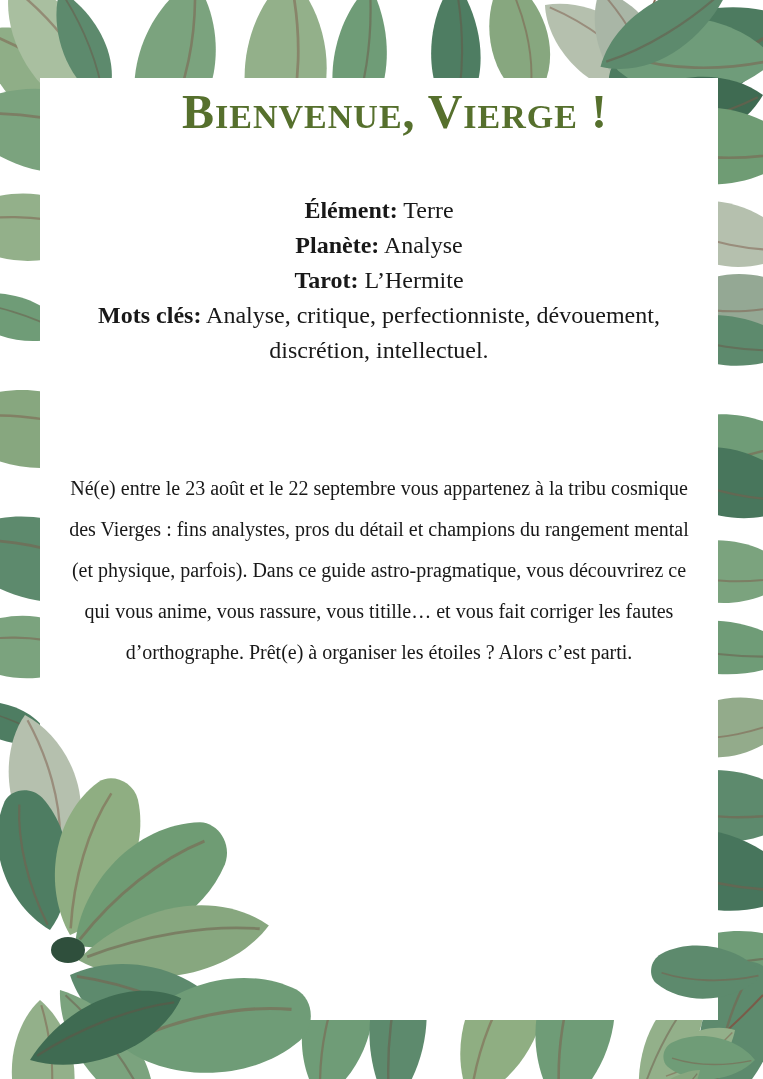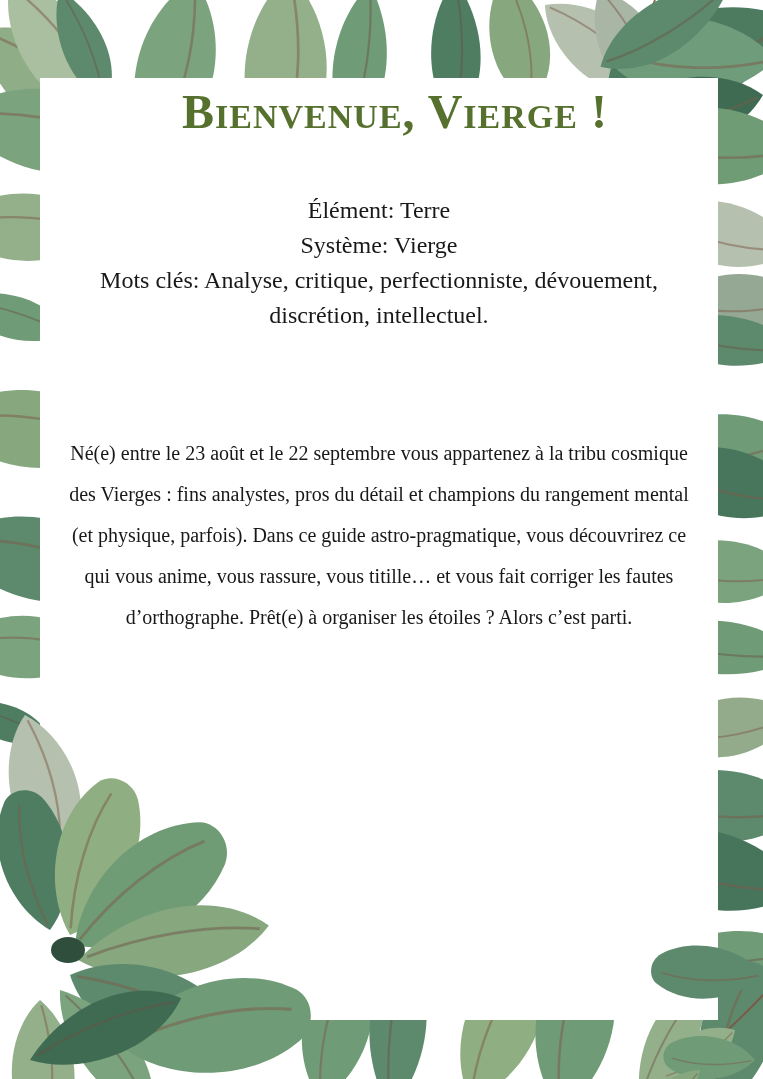--- a/index.html
+++ b/index.html
@@ -30,21 +30,21 @@
     letter-spacing:1px;
     color:var(--title-color,#56702d);
     padding-left:32px;
   }
   .attrs{
     margin:54px auto 0;
     width:562px;
     font-size:24px;
     line-height:35px;
   }
-  .attr-label{font-weight:400;white-space:pre-wrap;}
+  .attr-label{font-weight:700;white-space:pre-wrap;}
   .attr-value{font-weight:400;white-space:pre-wrap;}
   .intro{
     margin:100px auto 0;
     width:628px;
     font-size:20px;
     line-height:41px;
   }
 </style>
 </head>
 <body>
@@ -146,20 +146,21 @@
       <use href="#leaf" xlink:href="#leaf" fill="#6f9c77" transform="translate(755,1060) rotate(185) scale(0.9)"></use>
       <use href="#leaf2" xlink:href="#leaf2" fill="#87a77f" transform="translate(700,1070) rotate(140) scale(0.9)"></use>
     </g>
   </svg>
 
   <div class="content">
     <h1 class="page-title">Bienvenue, Vierge !</h1>
 
     <div class="attrs">
       <div class="attr-row"><span class="attr-label">Élément:</span><span class="attr-value"> Terre</span></div>
-      <div class="attr-row"><span class="attr-label">Système:</span><span class="attr-value"> Vierge</span></div>
+      <div class="attr-row"><span class="attr-label">Planète:</span><span class="attr-value"> Analyse</span></div>
+      <div class="attr-row"><span class="attr-label">Tarot:</span><span class="attr-value"> L’Hermite</span></div>
       <div class="attr-row"><span class="attr-label">Mots clés:</span><span class="attr-value"> Analyse, critique, perfectionniste, dévouement, discrétion, intellectuel.</span></div>
     </div>
 
     <p class="intro">Né(e) entre le 23 août et le 22 septembre vous appartenez à la tribu cosmique des Vierges : fins analystes, pros du détail et champions du rangement mental (et physique, parfois). Dans ce guide astro-pragmatique, vous découvrirez ce qui vous anime, vous rassure, vous titille… et vous fait corriger les fautes d’orthographe. Prêt(e) à organiser les étoiles ? Alors c’est parti.</p>
   </div>
 
 </div>
 
 </body></html>

